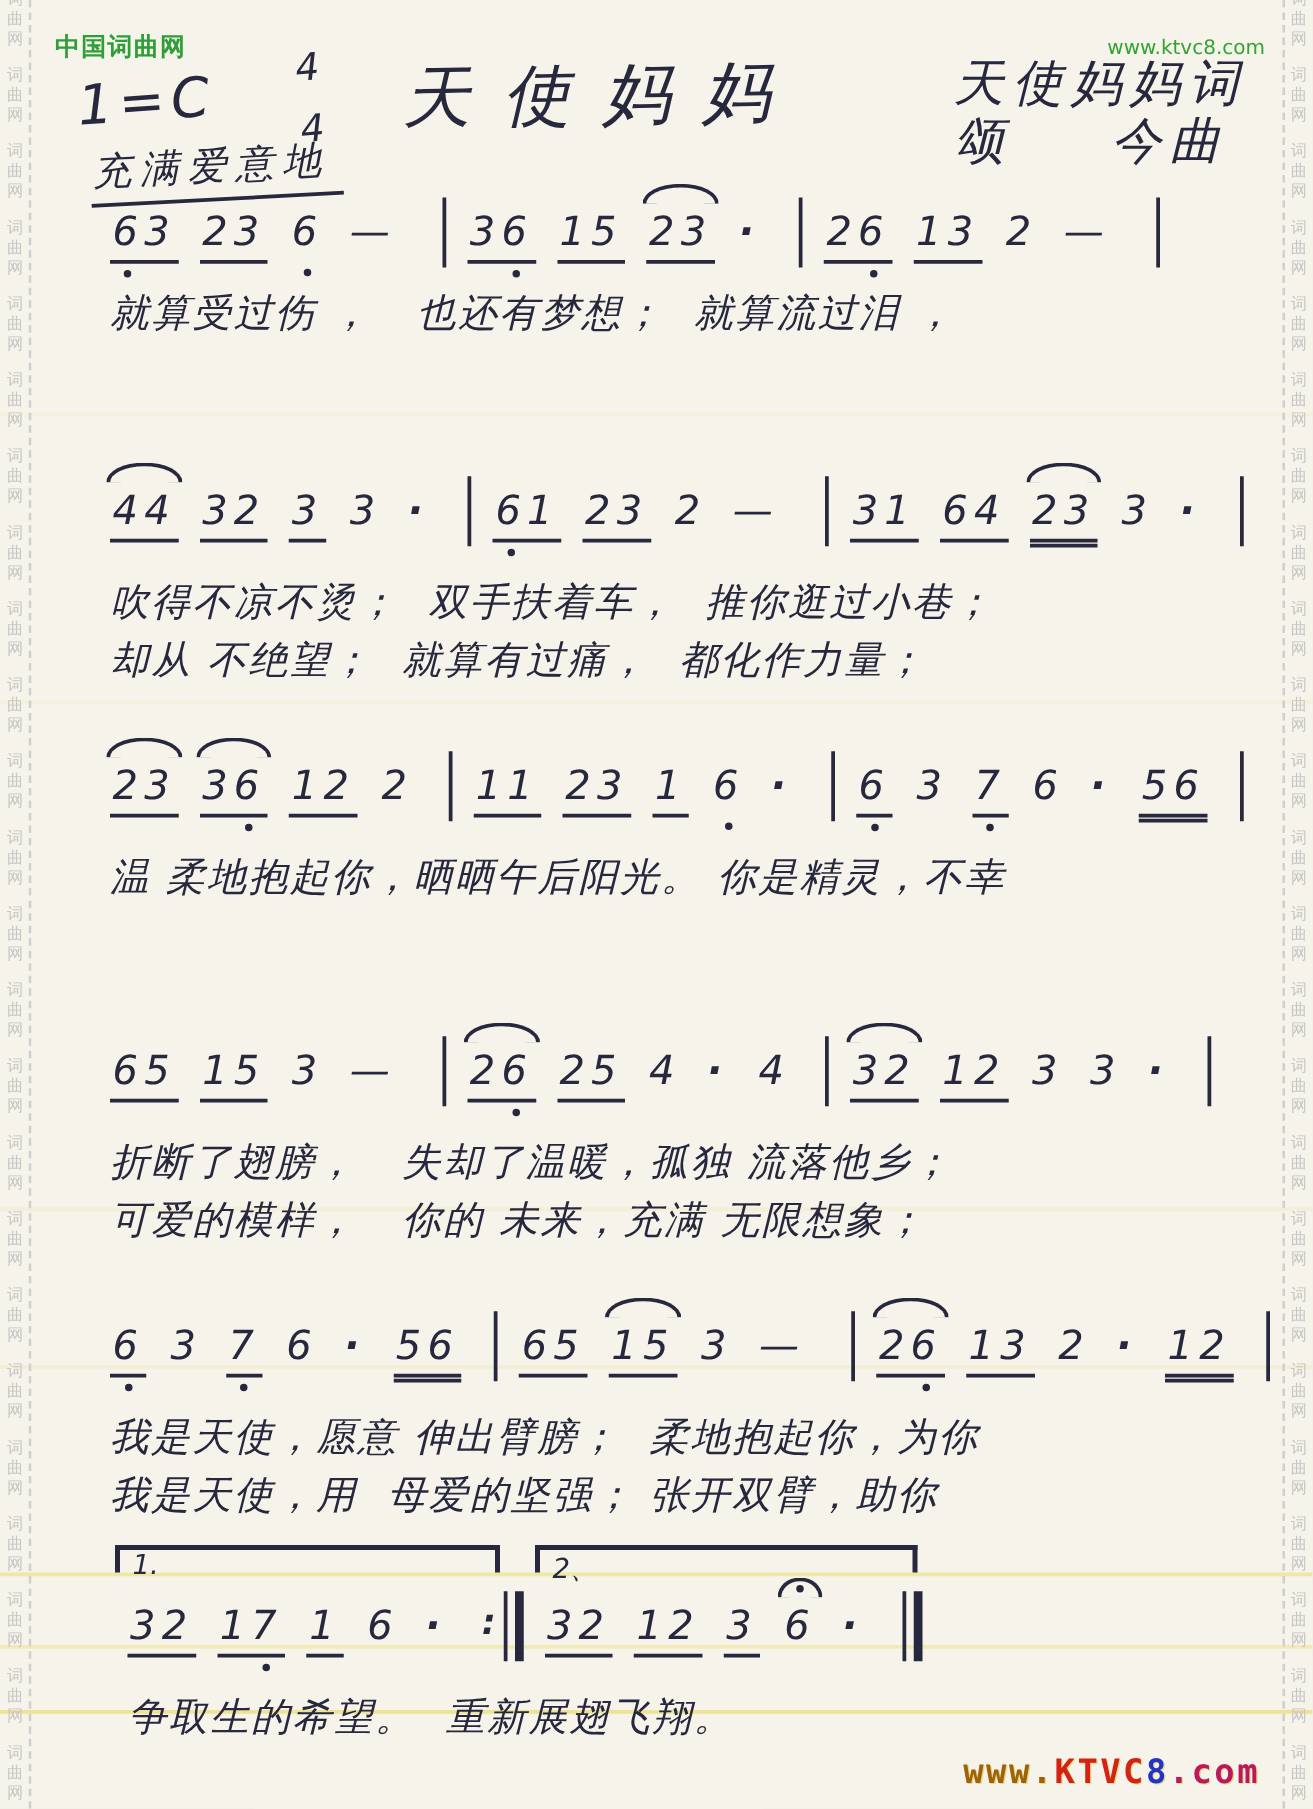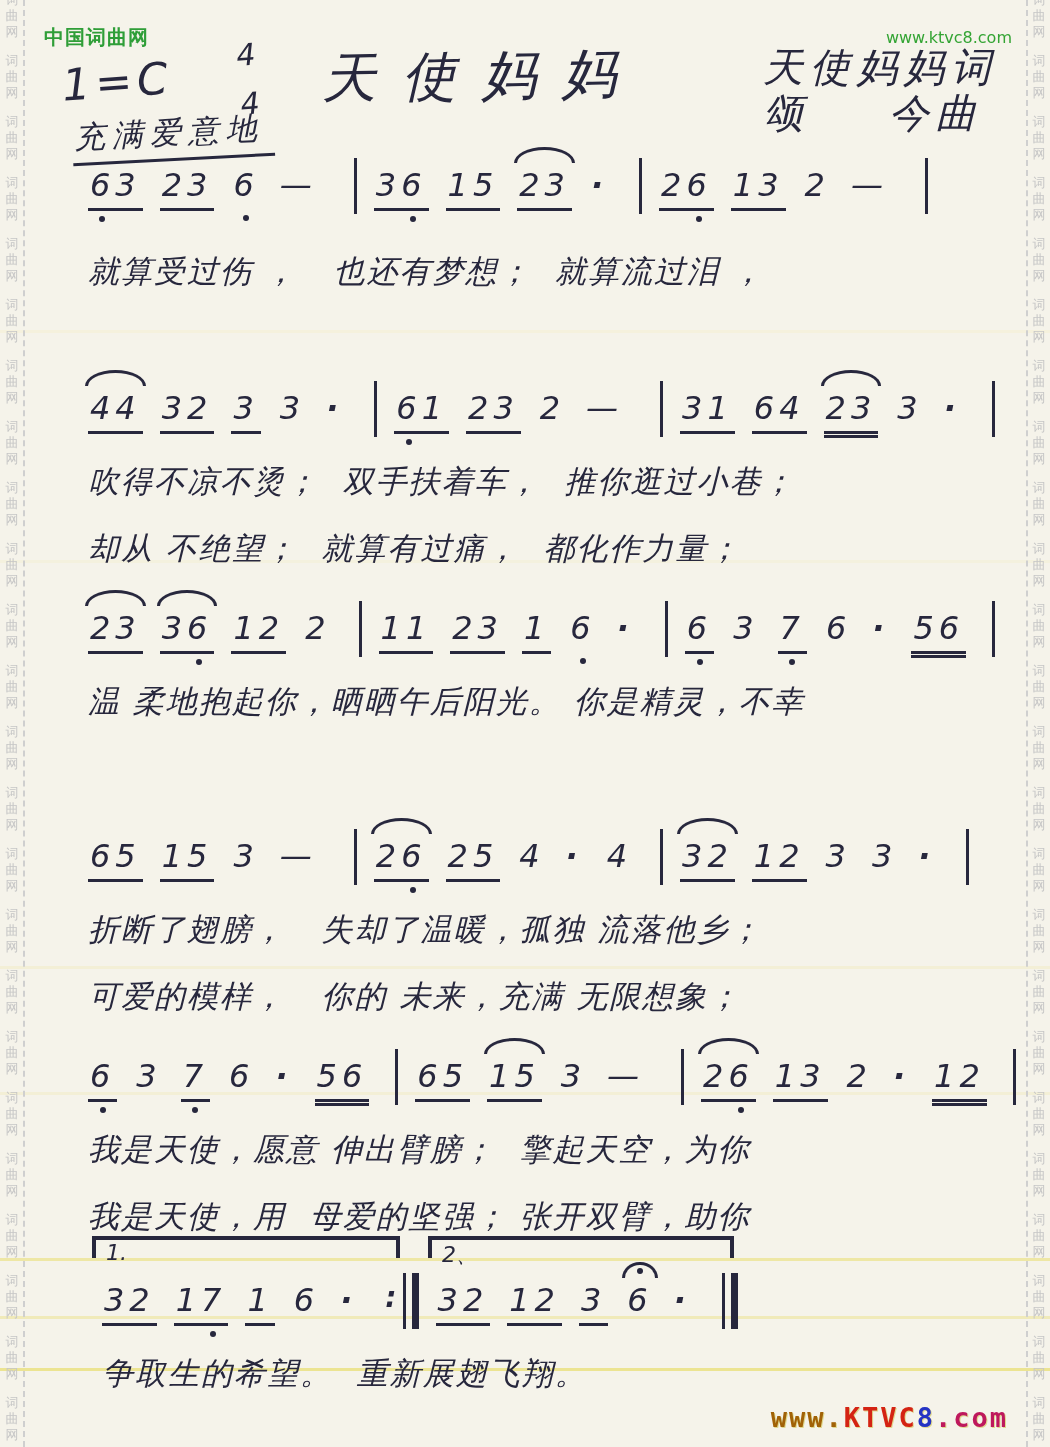--- a/index.html
+++ b/index.html
@@ -56,21 +56,21 @@
   .fdot{position:absolute;top:-9px;left:50%;width:6px;height:6px;margin-left:-3px;border-radius:50%;background:var(--ink);}
   .ld{position:absolute;bottom:-13px;width:6px;height:6px;border-radius:50%;background:var(--ink);transform:translateX(-50%);}
   .dash{margin-right:26px;}
   .dot{font-weight:bold;margin-right:20px;}
   .bar{display:inline-flex;align-items:flex-start;height:56px;margin:-4px 14px 0 6px;}
   .bl{display:inline-block;width:3px;height:56px;background:var(--ink);margin:0 3px;}
   .bl.thick{width:7px;}
   .rdots{font-size:28px;font-weight:bold;font-style:italic;line-height:50px;margin-right:3px;color:var(--ink);}
   .lyrics{font-size:31px;font-style:italic;letter-spacing:2px;white-space:pre;color:var(--ink);}
   .lyrics.l1{margin-top:12px;}
-  .lyrics.l2{margin-top:25px;}
+  .lyrics.l2{margin-top:4px;}
 
   
   .volta{position:absolute;height:18px;border-top:4px solid var(--ink);
          border-left:4px solid var(--ink);border-right:4px solid var(--ink);z-index:4;}
   .volta .vlabel{position:absolute;left:10px;top:0px;font-size:22px;font-style:italic;color:var(--ink);}
   .volta-1{left:92px;top:1236px;width:300px;}
   .volta-2{left:428px;top:1236px;width:298px;}
 
   
   .footer-logo{position:absolute;right:42px;bottom:14px;font-family:"DejaVu Sans Mono", monospace;
@@ -494,21 +494,21 @@
           </span>
           <span class="grp u1"><span class="nt">26</span><i class="arc"></i><i class="ld" style="left: 72%; bottom: -14px;"></i></span>
           <span class="grp u1"><span class="nt">13</span></span>
           <span class="grp u0"><span class="nt">2</span></span>
           <span class="grp u0 dot"><span class="nt">·</span></span>
           <span class="grp u2"><span class="nt">12</span></span>
           <span class="bar">
             <i class="bl"></i>
           </span>
         </div>
-        <div class="lyrics l1">我是天使，愿意 伸出臂膀；  擎起天空，为你</div>
+        <div class="lyrics l1">我是天使，愿意 伸出臂膀；  柔地抱起你，为你</div>
         <div class="lyrics l2">我是天使，用  母爱的坚强； 张开双臂，助你</div>
       </div>
       <div class="sys" style="top: 1277px; left: 102px;">
         <div class="notes-row">
           <span class="grp u1"><span class="nt">32</span></span>
           <span class="grp u1"><span class="nt">17</span><i class="ld" style="left: 72%; bottom: -14px;"></i></span>
           <span class="grp u1"><span class="nt">1</span></span>
           <span class="grp u0"><span class="nt">6</span></span>
           <span class="grp u0 dot"><span class="nt">·</span></span>
           <span class="bar">

